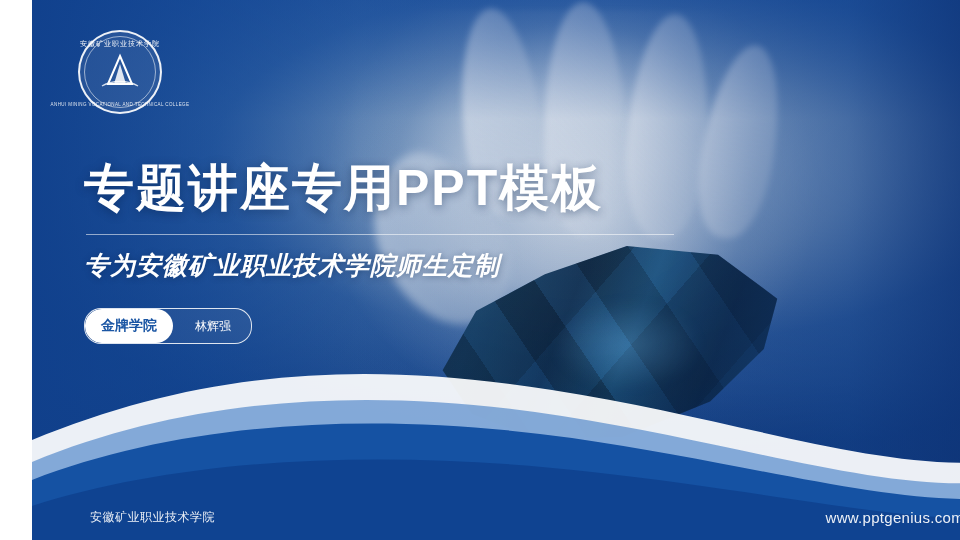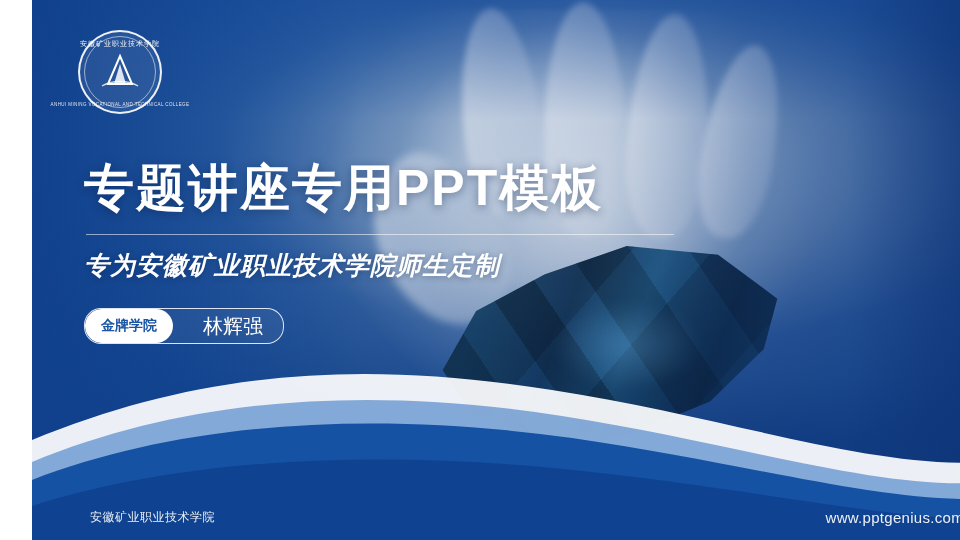--- a/index.html
+++ b/index.html
@@ -188,22 +188,22 @@
     font-size: 14px;
     font-weight: bold;
     padding: 0 16px;
     height: 100%;
     display: flex;
     align-items: center;
     border-radius: 17px;
   }
   .pill-right {
     color: #ffffff;
-    font-size: 20px;
-    padding: 0 20px 0 30px;
+    font-size: 12px;
+    padding: 0 20px 0 22px;
     height: 100%;
     display: flex;
     align-items: center;
   }
 
   
   .footer-left {
     position: absolute;
     left: 58px; bottom: 14px;
     color: rgba(255,255,255,0.92);

